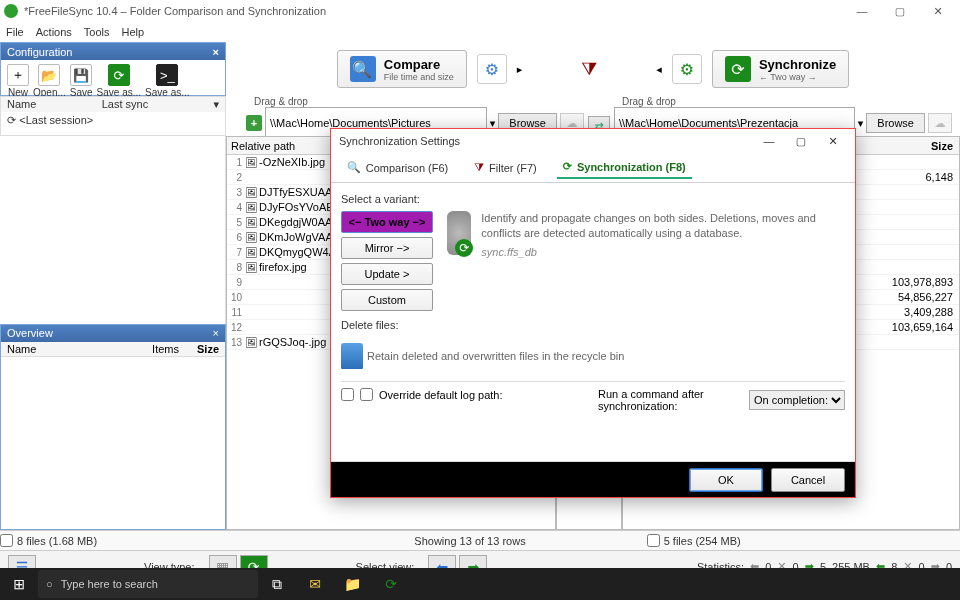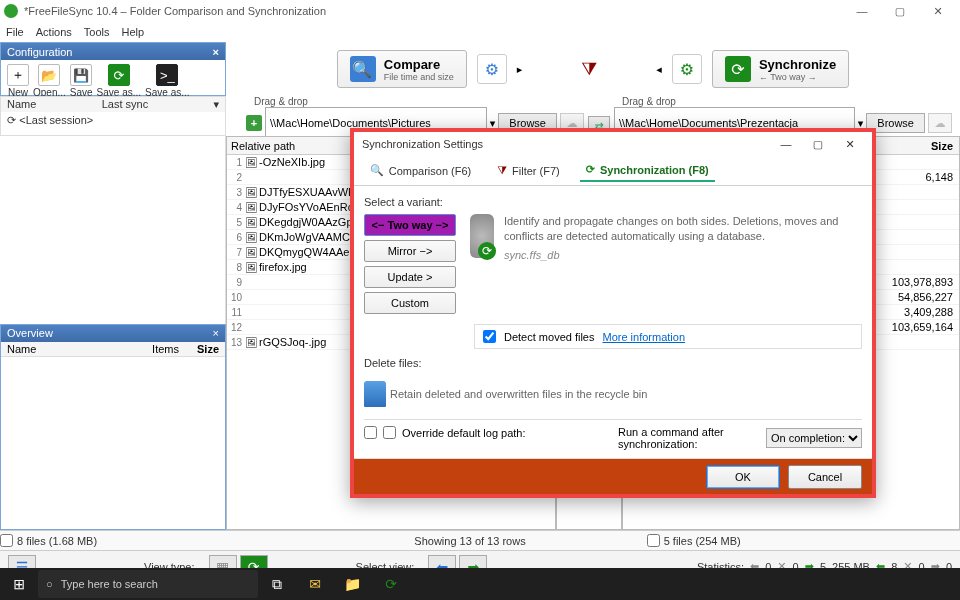--- a/index.html
+++ b/index.html
@@ -80,21 +80,21 @@
 .bb-btn { width: 28px; height: 24px; border: 1px solid #aaa; background: #e8e8e8; display:flex;align-items:center;justify-content:center;font-size:14px; }
 .stats { margin-left: auto; font-size: 10px; color: #333; display:flex;gap:6px;align-items:center; }
 .stats .ic{font-size:11px;color:#888}
 
 .taskbar { position: absolute; bottom: 0; left: 0; right: 0; height: 32px; background: #1f1f1f; display: flex; align-items: center; }
 .taskbar .start { width: 38px; height: 32px; display:flex;align-items:center;justify-content:center;color:#fff;font-size:14px; }
 .taskbar .search { flex: 0 0 220px; height: 28px; background: #2b2b2b; border-radius: 2px; display:flex;align-items:center;gap:8px;padding:0 8px;color:#ccc; }
 .taskbar .tbic { width: 38px; height: 32px; display:flex;align-items:center;justify-content:center;color:#fff;font-size:14px; }
 
 
-.dialog { position: absolute; left: 350px; top: 128px; width: 526px; height: 370px; background: #fff; border: 4px solid #ef4444; box-shadow: 0 4px 18px rgba(0,0,0,.35); }
+.dialog { position: absolute; left: 330px; top: 128px; width: 526px; height: 370px; background: #fff; border: 1px solid #ef4444; box-shadow: 0 4px 18px rgba(0,0,0,.35); }
 .dlg-title { height: 24px; display: flex; align-items: center; padding: 0 8px; }
 .dlg-title .t { flex: 1; color: #333; }
 .dlg-title .wc { display: flex; gap: 4px; }
 .dlg-title .wc div { width: 28px; text-align: center; color: #333; }
 .dlg-tabs { height: 30px; border-bottom: 1px solid #d0d0d0; display: flex; align-items: center; gap: 14px; padding: 0 10px; }
 .dlg-tabs .tab { display: flex; align-items: center; gap: 5px; color: #333; padding: 4px 6px; }
 .dlg-tabs .tab.active { border-bottom: 2px solid #2a7; font-weight: 600; color:#1a6e1a; }
 .dlg-body { padding: 8px 10px; display: flex; flex-direction: column; gap: 6px; height: calc(100% - 90px); overflow: hidden; }
 .section-label { color: #333; margin-top: 2px; }
 .variant-row { display: flex; gap: 14px; }
@@ -112,21 +112,21 @@
 .del-btns { display: flex; flex-direction: column; gap: 3px; }
 .dbtn { width: 70px; height: 18px; border: 1px solid #999; background: #f4f4f4; font-size: 10.5px; }
 .dbtn.sel { background: #d9e9ff; border-color: #5a8fd6; }
 .del-desc { flex:1; display: flex; align-items: center; gap: 4px; color: #666; }
 .bin-ic { width: 22px; height: 26px; background: linear-gradient(#5aa0e6,#2a6fb8); border-radius: 3px 3px 1px 1px; }
 .dlg-lower { border-top: 1px solid #ddd; margin-top: 6px; padding-top: 6px; display: flex; gap: 10px; }
 .dlg-lower .col { flex: 1; display: flex; flex-direction: column; gap: 4px; }
 .logpath { display:flex; align-items:center; gap:6px; }
 .runcmd-row { display:flex; align-items:center; gap:6px; }
 .runcmd-row select { flex:1; border:1px solid #aaa; height:20px; background:#eee; }
-.dlg-footer { height: 36px; border-top: 1px solid #ddd; display: flex; align-items: center; justify-content: flex-end; gap: 8px; padding: 0 10px; background:#c2410c; }
+.dlg-footer { height: 36px; border-top: 1px solid #ddd; display: flex; align-items: center; justify-content: flex-end; gap: 8px; padding: 0 10px; background:#000000; }
 .dlg-footer button { width: 74px; height: 24px; border: 1px solid #888; background: linear-gradient(#fafafa,#e8e8e8); border-radius: 2px; }
 .dlg-footer button.primary { border-color: #2a6fc8; box-shadow: 0 0 0 1px #6ea4e8 inset; }
 
 input[type=checkbox]{ width:13px;height:13px; }
 </style>
 </head>
 <body>
 
 <div class="titlebar">
   <span class="app-icon"></span>
@@ -481,25 +481,20 @@
         <button class="vbtn">Custom</button>
       </div>
       <div class="variant-desc">
         <div class="db-ic"></div>
         <div class="vdesc-text">
           <span>Identify and propagate changes on both sides. Deletions, moves and conflicts are detected automatically using a database.</span>
           <span class="fn">sync.ffs_db</span>
         </div>
       </div>
     </div>
-    <div class="detect-row">
-      <input type="checkbox" checked="" style="">
-      <span>Detect moved files</span>
-      <span class="link">More information</span>
-    </div>
 
     <span class="section-label">Delete files:</span>
     <div class="delete-row">
       <div class="del-desc">
         <div class="bin-ic"></div>
         <span>Retain deleted and overwritten files in the recycle bin</span>
       </div>
     </div>
 
     <div class="dlg-lower">

